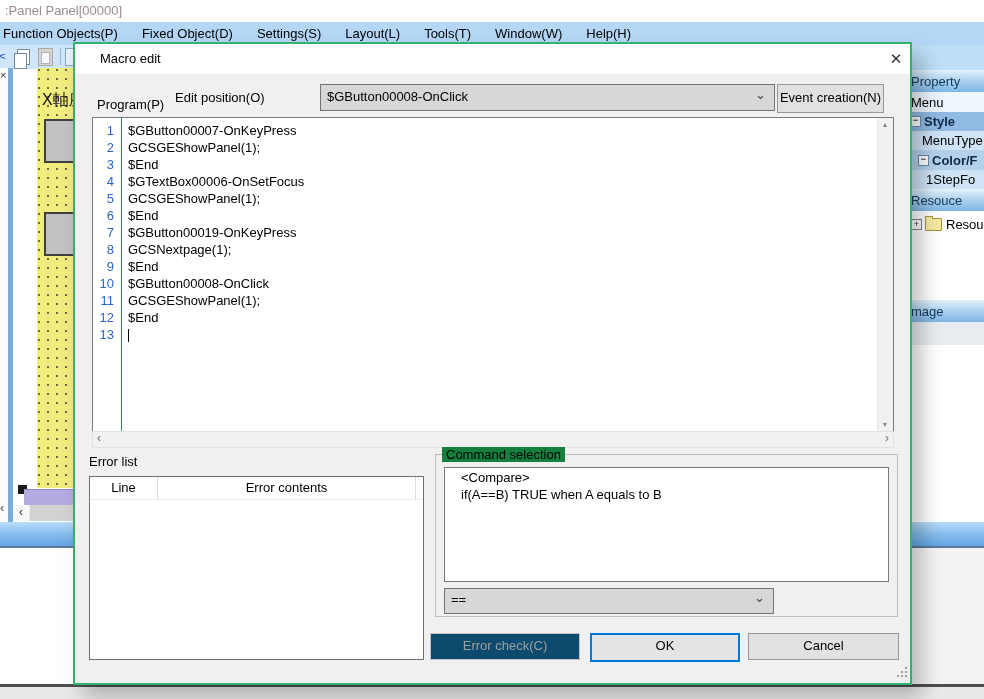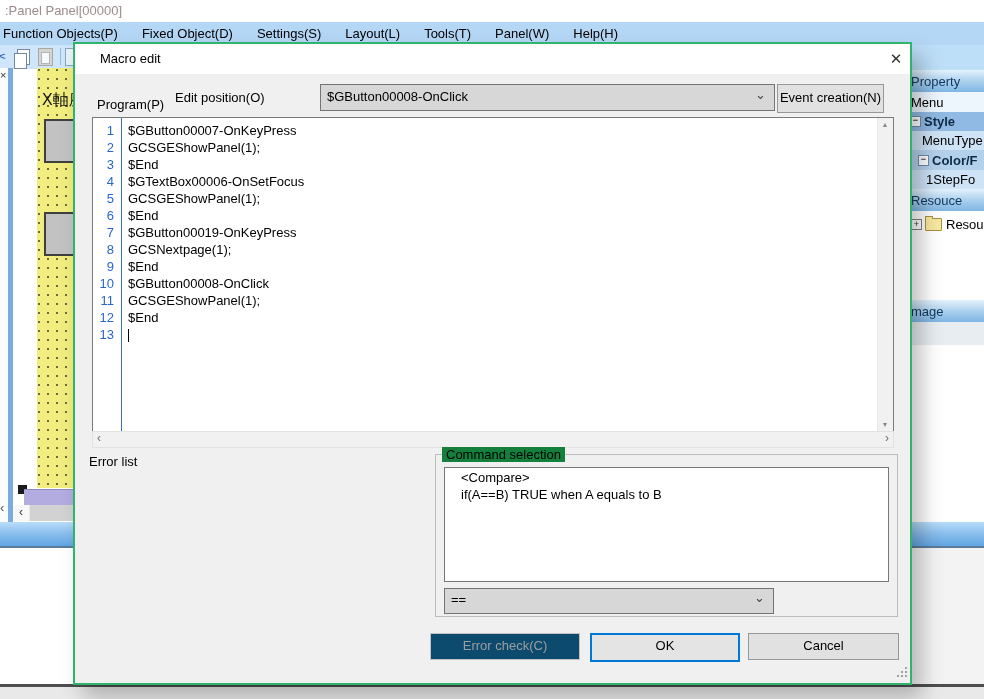--- a/index.html
+++ b/index.html
@@ -91,21 +91,21 @@
 
 <div id="screen">
 
   <div class="abs win-title">:Panel Panel[00000]</div>
   <div class="abs menubar">
     <span>Function Objects(P)</span>
     <span>Fixed Object(D)</span>
     <span>Settings(S)</span>
     <span>Layout(L)</span>
     <span>Tools(T)</span>
-    <span>Panel(W)</span>
+    <span>Window(W)</span>
     <span>Help(H)</span>
   </div>
 
   <div class="abs toolbar">
     <span class="cut-glyph">✂</span>
     <span class="icon-page" style="left:17px;"></span>
     <span class="icon-paste"></span>
     <span class="tb-sep"></span>
     <span class="icon-partial"></span>
   </div>
@@ -219,20 +219,27 @@
         <span class="a-up">▲</span>
         <span class="a-dn">▼</span>
       </div>
     </div>
     <div class="hscroll">
       <span class="a-l">‹</span>
       <span class="a-r">›</span>
     </div>
 
     <span class="lbl" style="left:14px;top:410px;">Error list</span>
+    <div class="errorbox">
+      <div class="errhdr">
+        <div class="c1">Line</div>
+        <div class="c2">Error contents</div>
+        <div class="c3"></div>
+      </div>
+    </div>
 
     <div class="group">
       <span class="group-label">Command selection</span>
       <div class="cmd-desc">
         <div>&lt;Compare&gt;</div>
         <div>if(A==B) TRUE when A equals to B</div>
       </div>
       <div class="combo" style="left:8px;top:133px;width:322px;height:24px;line-height:22px;">
         <span>==</span>
         <span class="chev">⌄</span>

